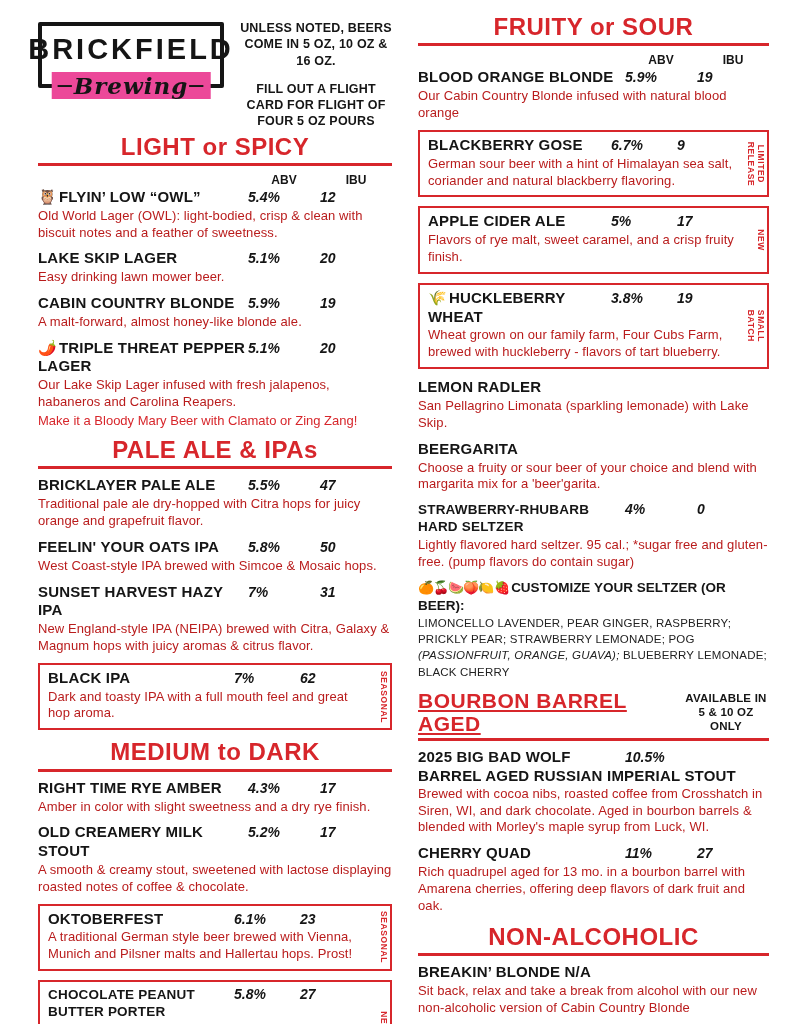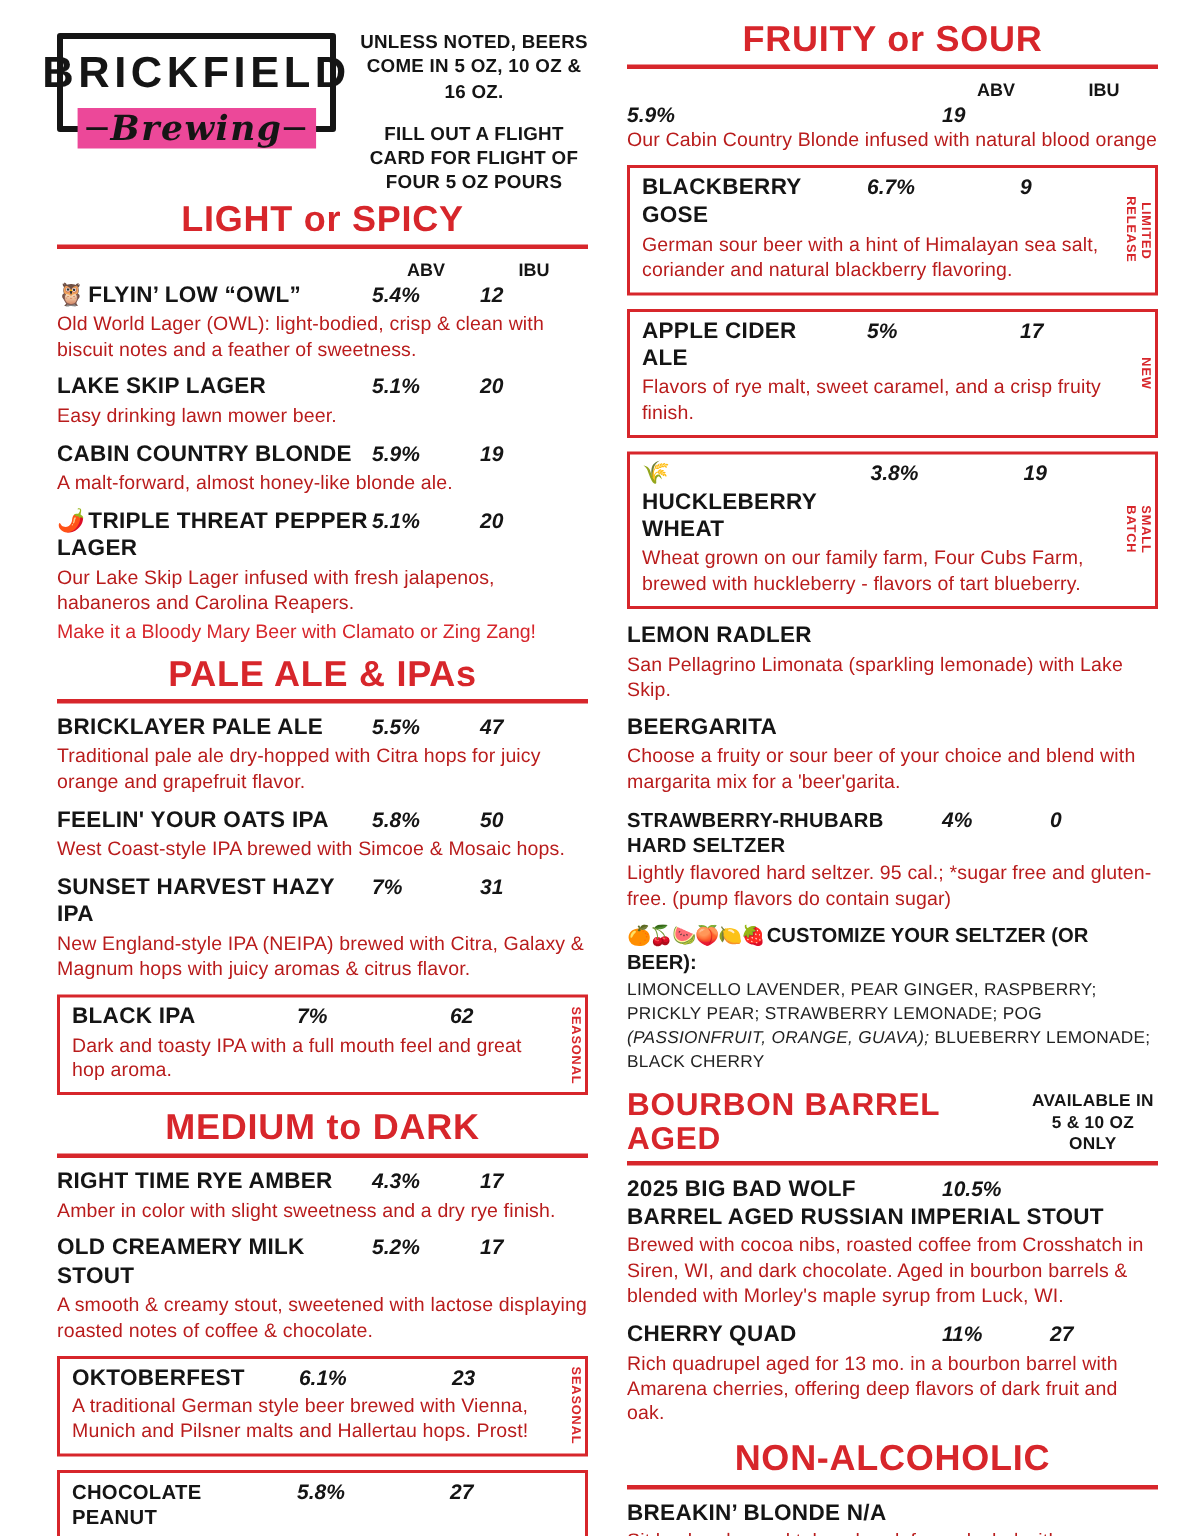--- a/index.html
+++ b/index.html
@@ -40,21 +40,21 @@
     letter-spacing:.2px;
   }
 
   
   .section{margin-bottom:9px;}
   .sec-head{margin-bottom:2px;}
   .sec-title{
     color:var(--red);font-weight:800;font-size:24px;letter-spacing:.5px;
     text-align:center;line-height:1.1;
   }
-  .sec-title.left{text-align:left;font-size:21px;}
+  .sec-title.left{text-align:left;font-size:21px;text-decoration:underline;}
   .title-row{display:flex;justify-content:space-between;align-items:flex-end;}
   .side-note{
     font-weight:800;font-size:11.5px;line-height:1.25;text-align:center;
     white-space:pre-line;letter-spacing:.2px;margin-bottom:1px;
   }
   .rule{height:3px;background:var(--red);margin:3px 0 7px;}
 
   .cols-row{
     display:grid;grid-template-columns:1fr 72px 72px;
     font-weight:800;font-size:12px;margin-bottom:1px;
@@ -65,21 +65,21 @@
   .item{margin-bottom:8px;position:relative;}
   .item.boxed{
     border:2px solid var(--red);
     padding:4px 24px 6px 8px;
     margin-bottom:9px;
   }
   .item-row{
     display:grid;grid-template-columns:1fr 72px 72px;
     align-items:baseline;
   }
-  .item.boxed .item-row{grid-template-columns:1fr 66px 66px;gap:36px;}
+  .item.boxed .item-row{grid-template-columns:1fr 66px 66px;}
   .item-name{
     font-weight:800;font-size:15px;letter-spacing:.2px;line-height:1.25;
   }
   .item-name.small{font-size:13.5px;}
   .item-name .emoji{font-weight:400;margin-right:2px;}
   .item-name2{font-weight:800;font-size:15px;letter-spacing:.2px;line-height:1.2;}
   .val{font-weight:800;font-size:14px;text-align:left;font-style:italic;}
   .item-desc{
     font-size:13px;line-height:1.3;color:#b91c1c;margin-top:1px;
     letter-spacing:.1px;
@@ -249,20 +249,21 @@
             <div class="sec-title">FRUITY or SOUR</div>
           </div>
           <div class="rule"></div>
           <div class="cols-row">
             <span></span>
             <span>ABV</span>
             <span>IBU</span>
           </div>
           <div class="item">
             <div class="item-row">
+              <span class="item-name"><span>BLOOD ORANGE BLONDE</span></span>
               <span class="val">5.9%</span>
               <span class="val">19</span>
             </div>
             <div class="item-desc">Our Cabin Country Blonde infused with natural blood orange</div>
           </div>
           <div class="item boxed">
             <div class="item-row">
               <span class="item-name"><span>BLACKBERRY GOSE</span></span>
               <span class="val">6.7%</span>
               <span class="val">9</span>

